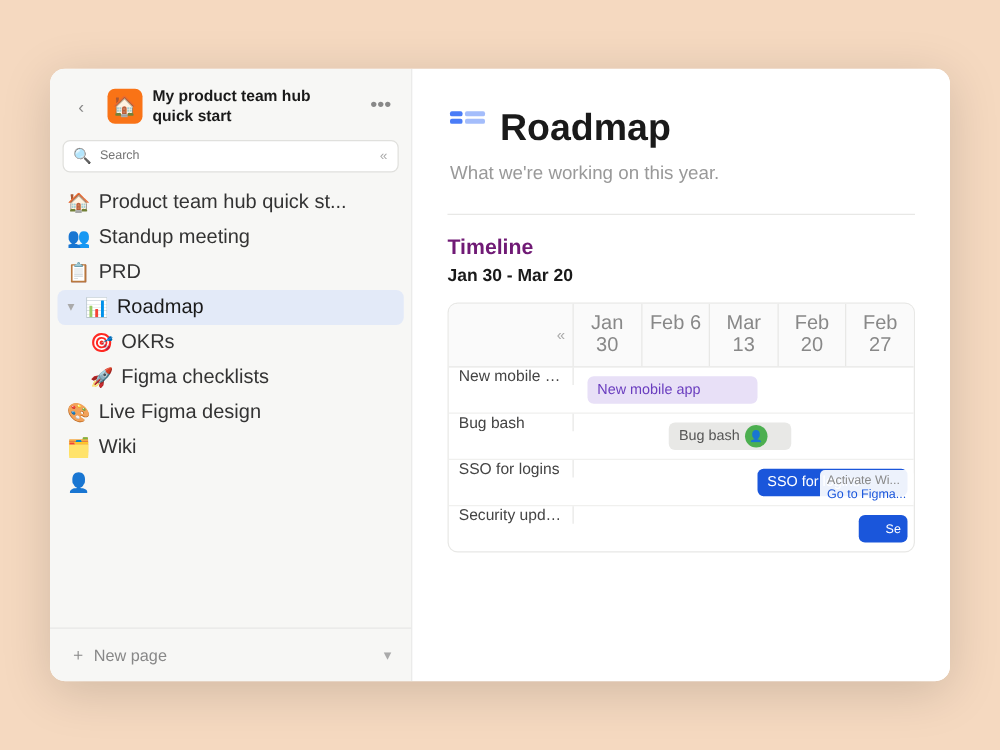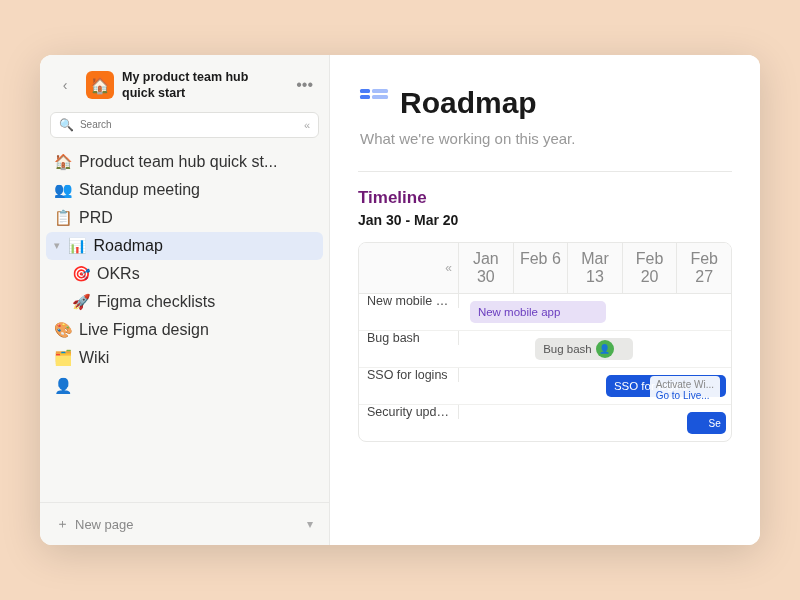--- a/index.html
+++ b/index.html
@@ -278,21 +278,21 @@
       display: inline-flex;
       align-items: center;
       justify-content: center;
       font-size: 9px;
       color: #fff;
       flex-shrink: 0;
     }
     .activate-overlay {
       position: absolute;
       bottom: 0;
-      right: 11px;
+      right: 0;
       background: rgba(255,255,255,0.92);
       font-size: 10px;
       color: #888;
       padding: 3px 6px;
       border-radius: 4px;
       white-space: nowrap;
     }
   </style>
 </head>
 <body>
@@ -418,21 +418,21 @@
         </div>
 
         <div class="timeline-row">
           <div class="timeline-row-label">SSO for logins</div>
           <div class="timeline-row-bars" style="position:relative;">
             <div class="timeline-bar bar-blue" style="left:54%;width:44%;min-width:80px;">
               <span>SSO for logins</span>
             </div>
             <div class="activate-overlay">
               <div>Activate Wi...</div>
-              <div style="color:#1a56db;cursor:pointer;">Go to Live...</div>
+              <div style="color:#1a56db;cursor:pointer;">Go to Figma...</div>
             </div>
           </div>
         </div>
 
         <div class="timeline-row">
           <div class="timeline-row-label">Security updates</div>
           <div class="timeline-row-bars">
             <div class="timeline-bar bar-blue" style="left:84%;width:14%;min-width:28px;font-size:10px;padding-left:21px;">
               <span>Se</span>
             </div>

